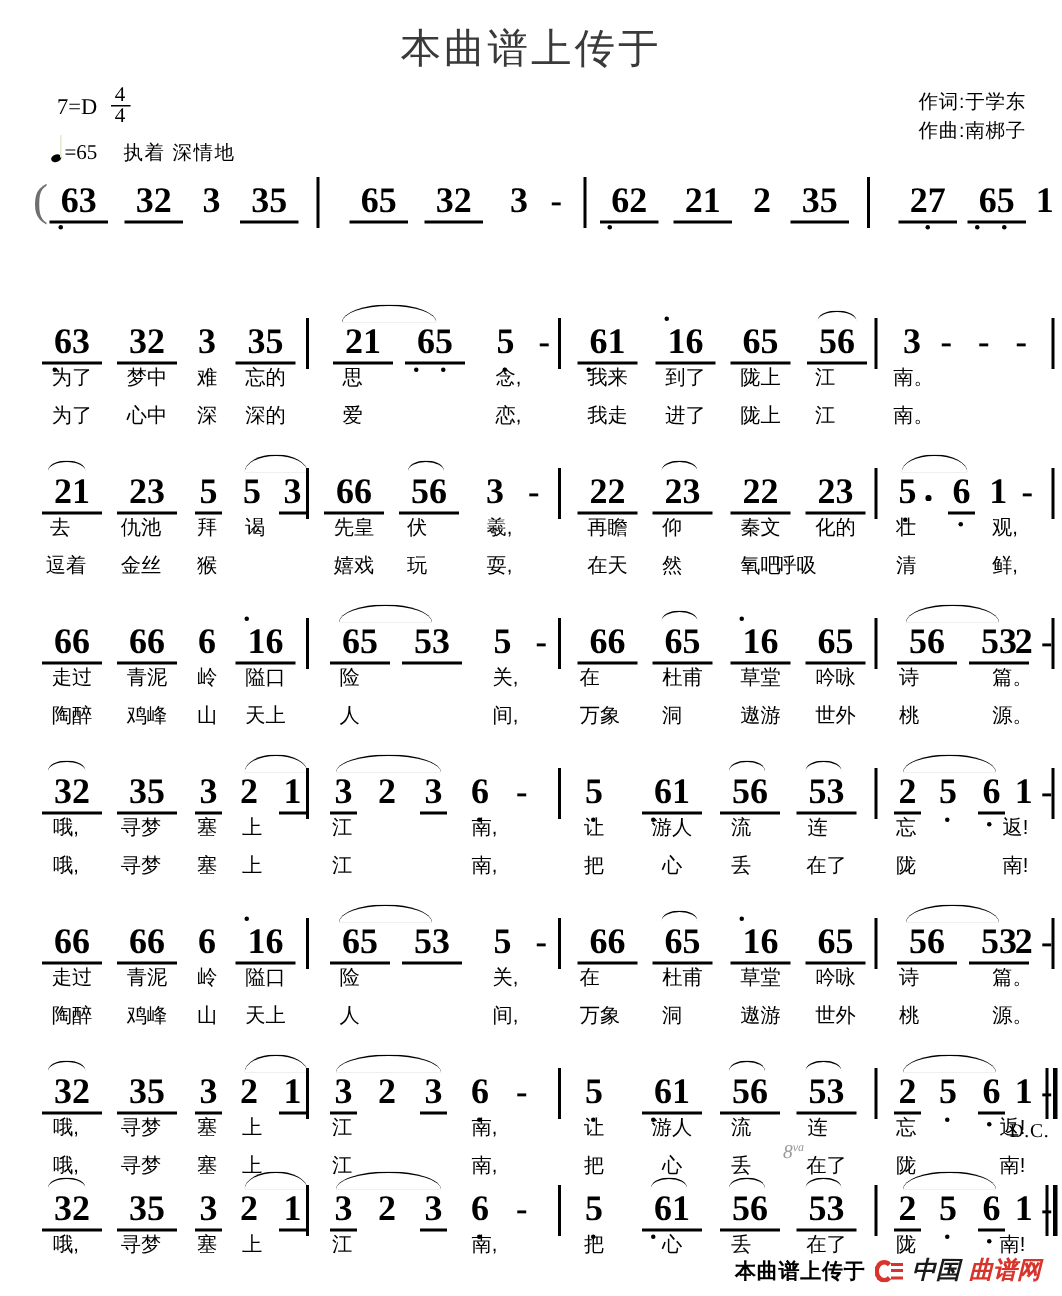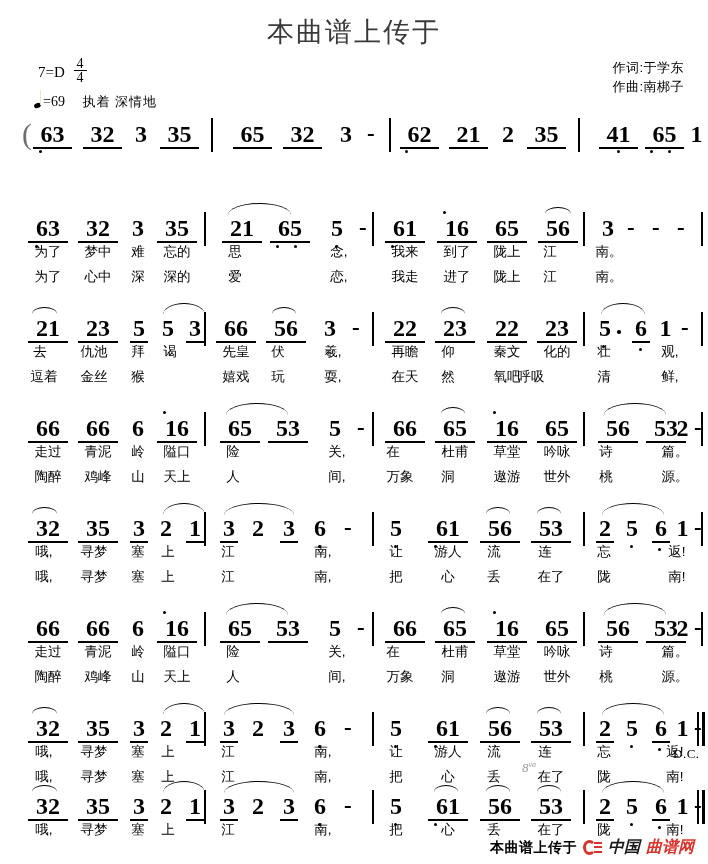--- a/index.html
+++ b/index.html
@@ -290,21 +290,21 @@
   <span class="meter">
     <span class="num">4</span>
     <span class="bar-line"></span>
     <span class="den">4</span>
   </span>
 </div>
 
 <div id="tempo-block">
   <span class="quarter-note">
     <span class="head"></span><span class="stem"></span>
-  </span><span class="bpm">=69</span>
+  </span><span class="bpm">=65</span>
   <span class="expression">执着 深情地</span>
 </div>
 
 <div id="credits">
   <div>作词:于学东</div>
   <div>作曲:南梆子</div>
 </div>
 
 <div class="system" id="sys-intro" style="top:118px;height:52px;">
   <span class="paren" style="left:22px;">(</span>
@@ -325,21 +325,21 @@
   <span class="barline" style="left:389px;"></span>
 
   <span class="note beam-1" style="left:400px;width:39px;">62</span>
   <span class="oct-dot-low" style="left:405px;top:32px;"></span>
   <span class="note beam-1" style="left:449px;width:39px;">21</span>
   <span class="note" style="left:500px;width:16px;">2</span>
   <span class="note beam-1" style="left:527px;width:39px;">35</span>
 
   <span class="barline" style="left:578px;"></span>
 
-  <span class="note beam-1" style="left:599px;width:39px;">41</span>
+  <span class="note beam-1" style="left:599px;width:39px;">27</span>
   <span class="oct-dot-low" style="left:617px;top:32px;"></span>
   <span class="note beam-1" style="left:645px;width:39px;">65</span>
   <span class="oct-dot-low" style="left:650px;top:32px;"></span>
   <span class="oct-dot-low" style="left:668px;top:32px;"></span>
   <span class="note" style="left:690px;width:13px;">1</span>
 
 </div>
 
 <div class="system" id="sys-v1" style="top:212px;height:80px;">
   <span class="note beam-1" style="left:28px;width:40px;">63</span>

